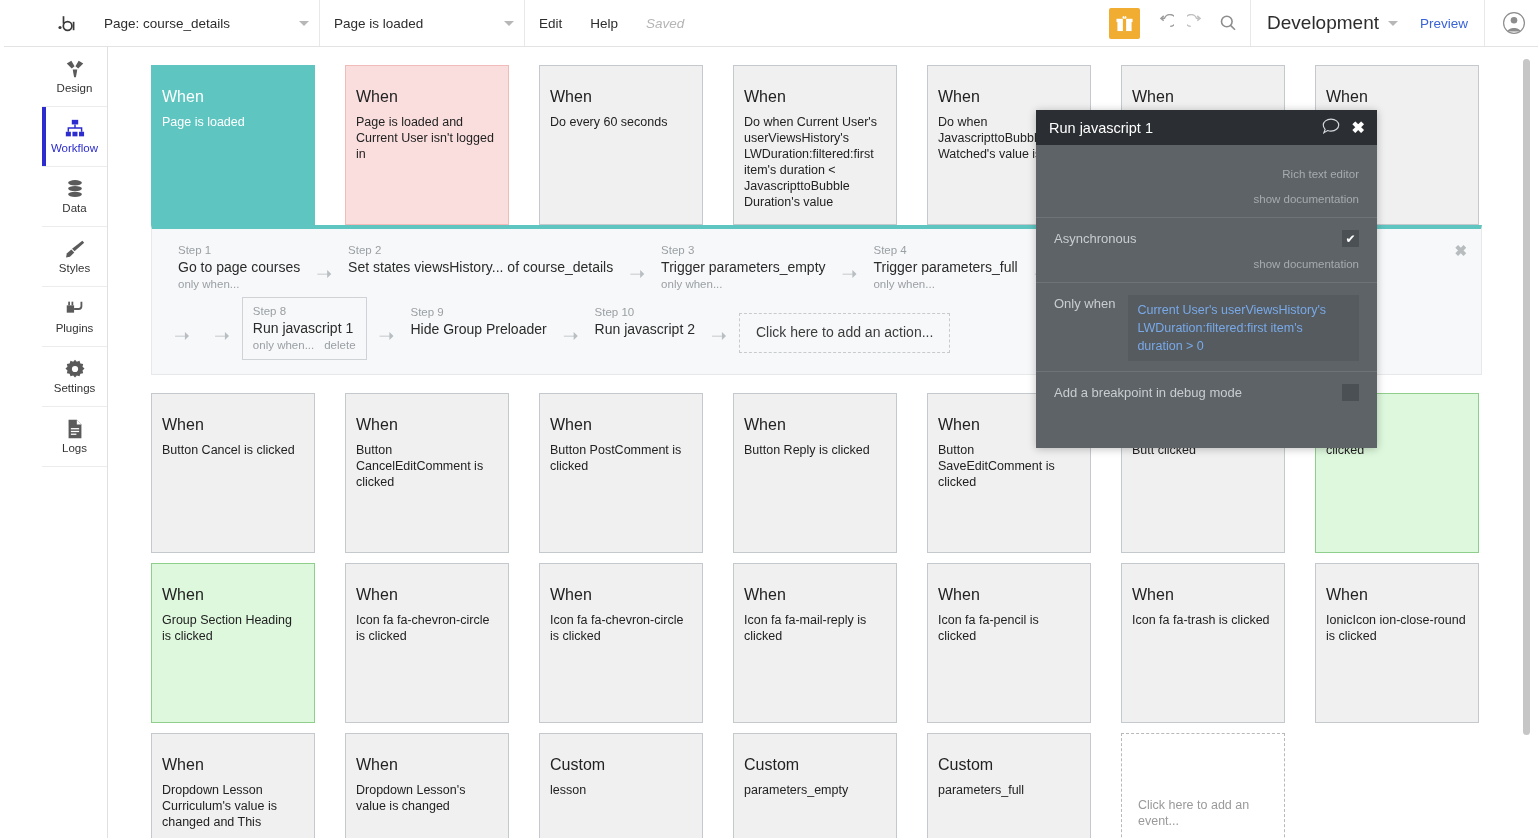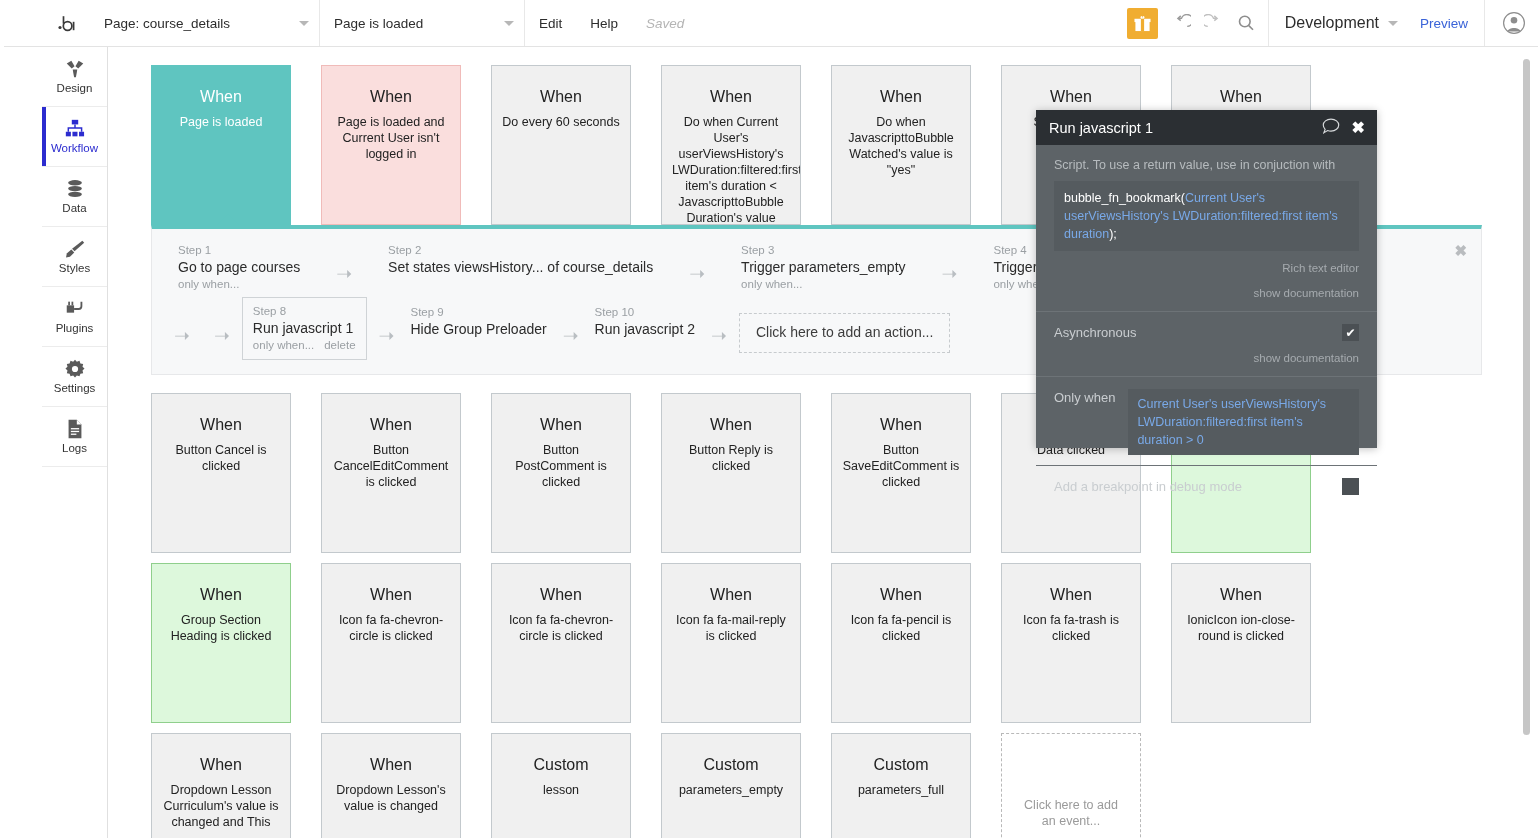--- a/index.html
+++ b/index.html
@@ -41,21 +41,21 @@
   .tb-link.muted { color: #b5b5b5; cursor: default; font-style: italic; }
   .tb-right { margin-left: auto; display: flex; align-items: center; height: 46px; }
   .gift-btn {
     width: 31px; height: 31px; background: #f0ad31; border-radius: 2px;
     display: flex; align-items: center; justify-content: center; margin-right: 8px;
   }
   .icon-btn {
     width: 32px; height: 46px; display: flex; align-items: center; justify-content: center;
     color: #8d8d8d;
   }
-  .dev-sel { display: flex; align-items: center; font-size: 16px; color: #2d2d2d;
+  .dev-sel { display: flex; align-items: center; font-size: 19px; color: #2d2d2d;
              padding: 0 6px 0 16px; border-left: 1px solid #e8e8e8; height: 46px; margin-left: 6px; }
   .dev-sel .caret { margin-left: 9px; width: 0; height: 0;
     border-left: 5px solid transparent; border-right: 5px solid transparent; border-top: 5px solid #b7b7b7; }
   .preview-link { font-size: 13.5px; color: #3a63d8; padding: 0 16px; height: 46px;
                   display: flex; align-items: center; }
   .avatar-wrap { width: 58px; height: 46px; display: flex; align-items: center; justify-content: center;
                  border-left: 1px solid #e8e8e8; }
 
   
   #rail {
@@ -89,23 +89,23 @@
     background: transparent;
   }
   #scroll-thumb {
     position: absolute; right: 4px; top: 6px; width: 7px; height: 676px;
     background: #c6c6c6; border-radius: 4px;
   }
 
   .row { position: absolute; display: flex; gap: 30px; left: 42px; }
 
   .evcard {
-    width: 140px; height: 160px;
+    width: 164px; height: 160px;
     background: #f0f0f0; border: 1px solid #c3c9cd;
-    padding: 22px 10px 0 10px; text-align: center; overflow: hidden; cursor: pointer;
+    padding: 22px 10px 0 10px; text-align: left; overflow: hidden; cursor: pointer;
   }
   .evcard .ev-title { font-size: 16px; color: #222; margin-bottom: 8px; font-weight: 400; }
   .evcard .ev-sub { font-size: 12.5px; color: #222; line-height: 16px; }
   .evcard.sel {
     background: #5fc5c0; border-color: #5fc5c0;
   }
   .evcard.sel .ev-title, .evcard.sel .ev-sub { color: #ffffff; }
   .evcard.pink { background: #fadedd; border-color: #f0bbb9; }
   .evcard.green { background: #ddf8dc; border-color: #8fcf8c; }
   .evcard.dashed {
@@ -362,21 +362,21 @@
     <div class="evcard">
       <div class="ev-title">When</div>
       <div class="ev-sub"></div>
     </div>
   </div>
 
   <div id="panel-arrow"></div>
   <div id="actions-panel">
     <div id="panel-close">✖</div>
 
-    <div class="steps-row" style="left:22px; top:12px;gap:20px;">
+    <div class="steps-row" style="left:22px; top:12px;">
       <div class="step">
         <div class="s-num">Step 1</div>
         <div class="s-title">Go to page courses</div>
         <div class="s-meta">only when...</div>
       </div>
       <span class="arrow-ico">➝</span>
       <div class="step">
         <div class="s-num">Step 2</div>
         <div class="s-title">Set states viewsHistory... of course_details</div>
         <div class="s-meta"></div>
@@ -444,21 +444,21 @@
     <div class="evcard">
       <div class="ev-title">When</div>
       <div class="ev-sub">Button Reply is clicked</div>
     </div>
     <div class="evcard">
       <div class="ev-title">When</div>
       <div class="ev-sub">Button SaveEditComment is clicked</div>
     </div>
     <div class="evcard">
       <div class="ev-title">When</div>
-      <div class="ev-sub">Data clicked</div>
+      <div class="ev-sub">Butt clicked</div>
     </div>
     <div class="evcard green">
       <div class="ev-title">When</div>
       <div class="ev-sub">clicked</div>
     </div>
   </div>
 
   <div class="row" style="top:516px">
     <div class="evcard green">
       <div class="ev-title">When</div>
@@ -529,22 +529,20 @@
         <svg width="18" height="16" viewBox="0 0 20 18">
           <path d="M10 1.3 C15 1.3 18.7 4.3 18.7 8 C18.7 11.7 15 14.7 10 14.7 C8.6 14.7 7.3 14.5 6.2 14.1 L2 16.5 L3.4 12.8 C2.1 11.5 1.3 9.8 1.3 8 C1.3 4.3 5 1.3 10 1.3 Z" stroke="#d7dadc" stroke-width="1.3" fill="none"></path>
         </svg>
       </span>
       <span style="font-size:16px;font-weight:bold;line-height:1;">✖</span>
     </span>
   </div>
 
   <div id="pe-body">
     <div class="pe-section">
-      <div class="pe-label">Script. To use a return value, use in conjuction with</div>
-      <div class="pe-code"><span>bubble_fn_bookmark(</span><span class="dyn">Current User's userViewsHistory's LWDuration:filtered:first item's duration</span><span>);</span></div>
       <div class="pe-sub">Rich text editor</div>
       <div class="pe-sub">show documentation</div>
     </div>
 
     <div class="pe-section">
       <div class="pe-row">
         <span class="pe-name">Asynchronous</span>
         <span class="cbox">✔</span>
       </div>
       <div class="pe-sub">show documentation</div>

